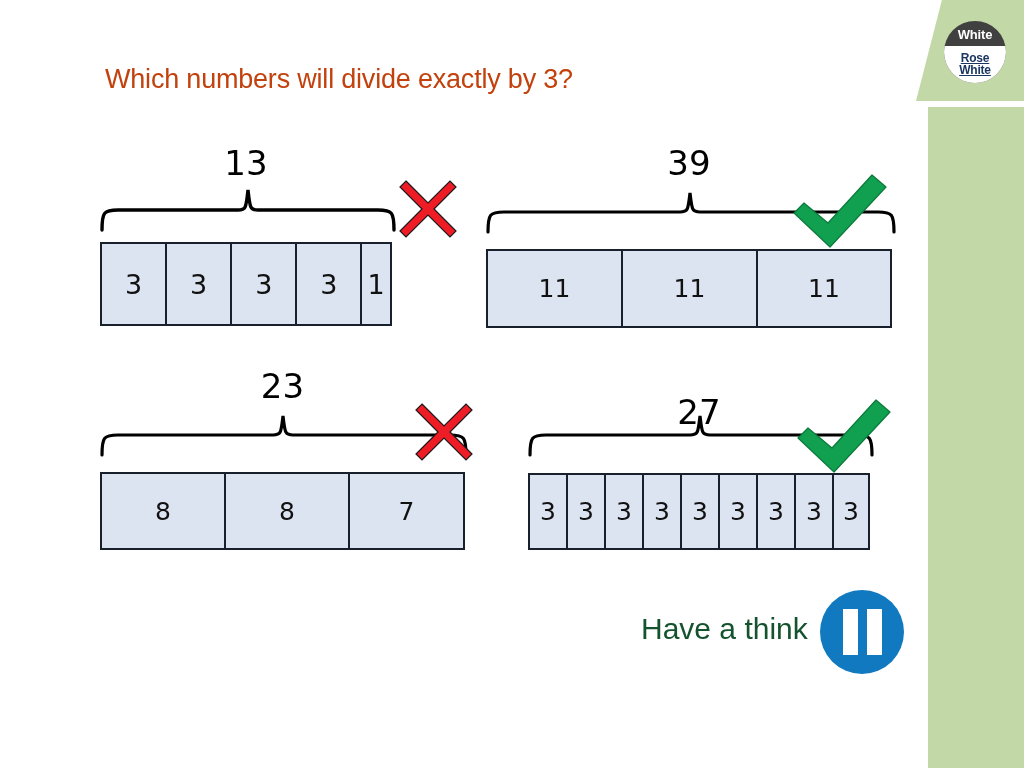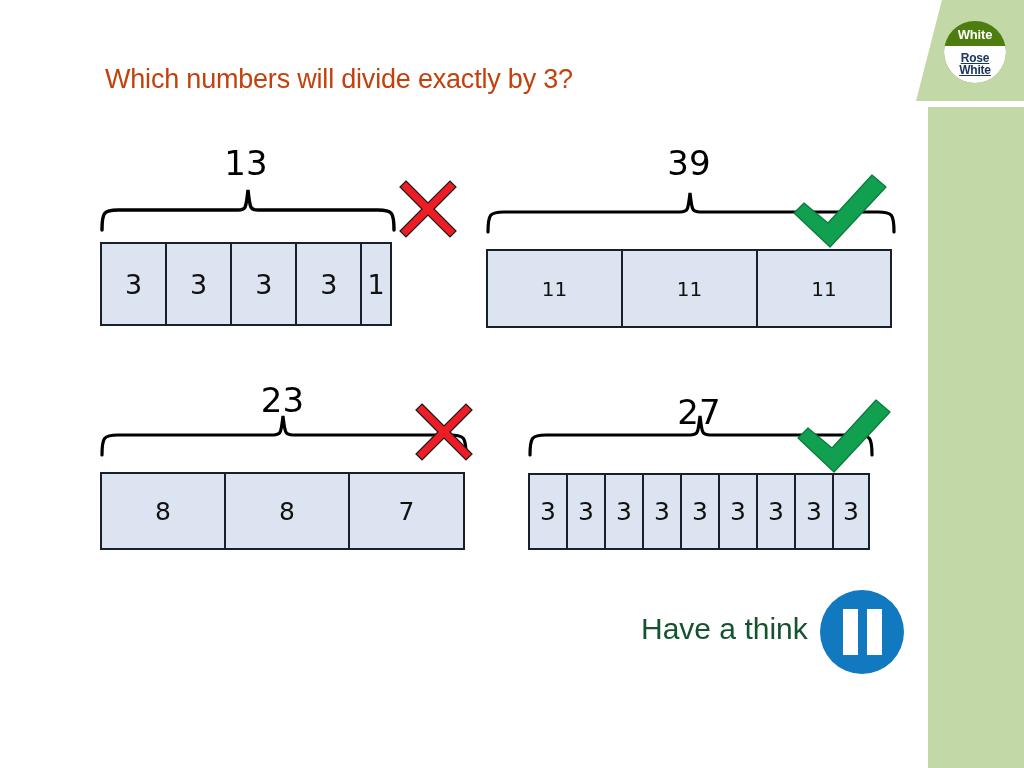--- a/index.html
+++ b/index.html
@@ -40,21 +40,21 @@
     height: 661px;
     background: #c2d8a6;
   }
   .brand-logo {
     position: absolute;
     top: 21px;
     left: 944px;
     width: 62px;
     height: 62px;
     border-radius: 50%;
-    background: #4d7c0f;
+    background: #404040;
     overflow: hidden;
     display: flex;
     flex-direction: column;
     align-items: center;
     justify-content: flex-start;
     box-sizing: border-box;
   }
   .brand-logo .logo-top {
     width: 100%;
     height: 40%;
@@ -198,32 +198,32 @@
     <svg class="mark" width="72" height="72" viewBox="0 0 72 72" style="left:392px; top:173px;">
       <path d="M14 8 L36 30 L58 8 L64 14 L42 36 L64 58 L58 64 L36 42 L14 64 L8 58 L30 36 L8 14 Z" fill="#ee1c25" stroke="#1a1a1a" stroke-width="1.2"></path>
     </svg>
   </div>
 
   <div class="bar-group" style="left:0;top:0;">
     <div class="total-label" style="left:486px; top:143px; width:406px;">39</div>
     <svg class="brace" width="414" height="46" viewBox="0 0 414 46" style="left:484px; top:190px;">
       <path d="M4 42 C4 24, 6 22, 20 22 L196 22 C204 22, 204 20, 206 3 C208 20, 208 22, 216 22 L394 22 C408 22, 410 24, 410 42" fill="none" stroke="#000000" stroke-width="3.2" stroke-linecap="round"></path>
     </svg>
-    <div class="bar" style="left:486px; top:249px; width:406px; height:79px; font-size:20px;">
+    <div class="bar" style="left:486px; top:249px; width:406px; height:79px; font-size:25px;">
       <div class="bar-cell" style="width:135px;">11</div>
       <div class="bar-cell" style="width:135px;">11</div>
       <div class="bar-cell" style="flex:1;">11</div>
     </div>
     <svg class="mark" width="110" height="80" viewBox="0 0 110 80" style="left:786px; top:171px;">
       <path d="M8 42 L18 32 L42 52 L86 4 L100 16 L44 76 Z" fill="#10a04f" stroke="#0a7a3c" stroke-width="1.2" stroke-linejoin="round"></path>
     </svg>
   </div>
 
   <div class="bar-group" style="left:0;top:0;">
-    <div class="total-label" style="left:100px; top:380px; width:365px;">23</div>
+    <div class="total-label" style="left:100px; top:366px; width:365px;">23</div>
     <svg class="brace" width="372" height="46" viewBox="0 0 372 46" style="left:98px; top:413px;">
       <path d="M4 42 C4 24, 6 22, 20 22 L175 22 C183 22, 183 20, 185 3 C187 20, 187 22, 195 22 L352 22 C366 22, 368 24, 368 42" fill="none" stroke="#000000" stroke-width="3.2" stroke-linecap="round"></path>
     </svg>
     <div class="bar" style="left:100px; top:472px; width:365px; height:78px; font-size:25px;">
       <div class="bar-cell" style="width:124px;">8</div>
       <div class="bar-cell" style="width:124px;">8</div>
       <div class="bar-cell" style="flex:1;">7</div>
     </div>
     <svg class="mark" width="72" height="72" viewBox="0 0 72 72" style="left:408px; top:396px;">
       <path d="M14 8 L36 30 L58 8 L64 14 L42 36 L64 58 L58 64 L36 42 L14 64 L8 58 L30 36 L8 14 Z" fill="#ee1c25" stroke="#1a1a1a" stroke-width="1.2"></path>

